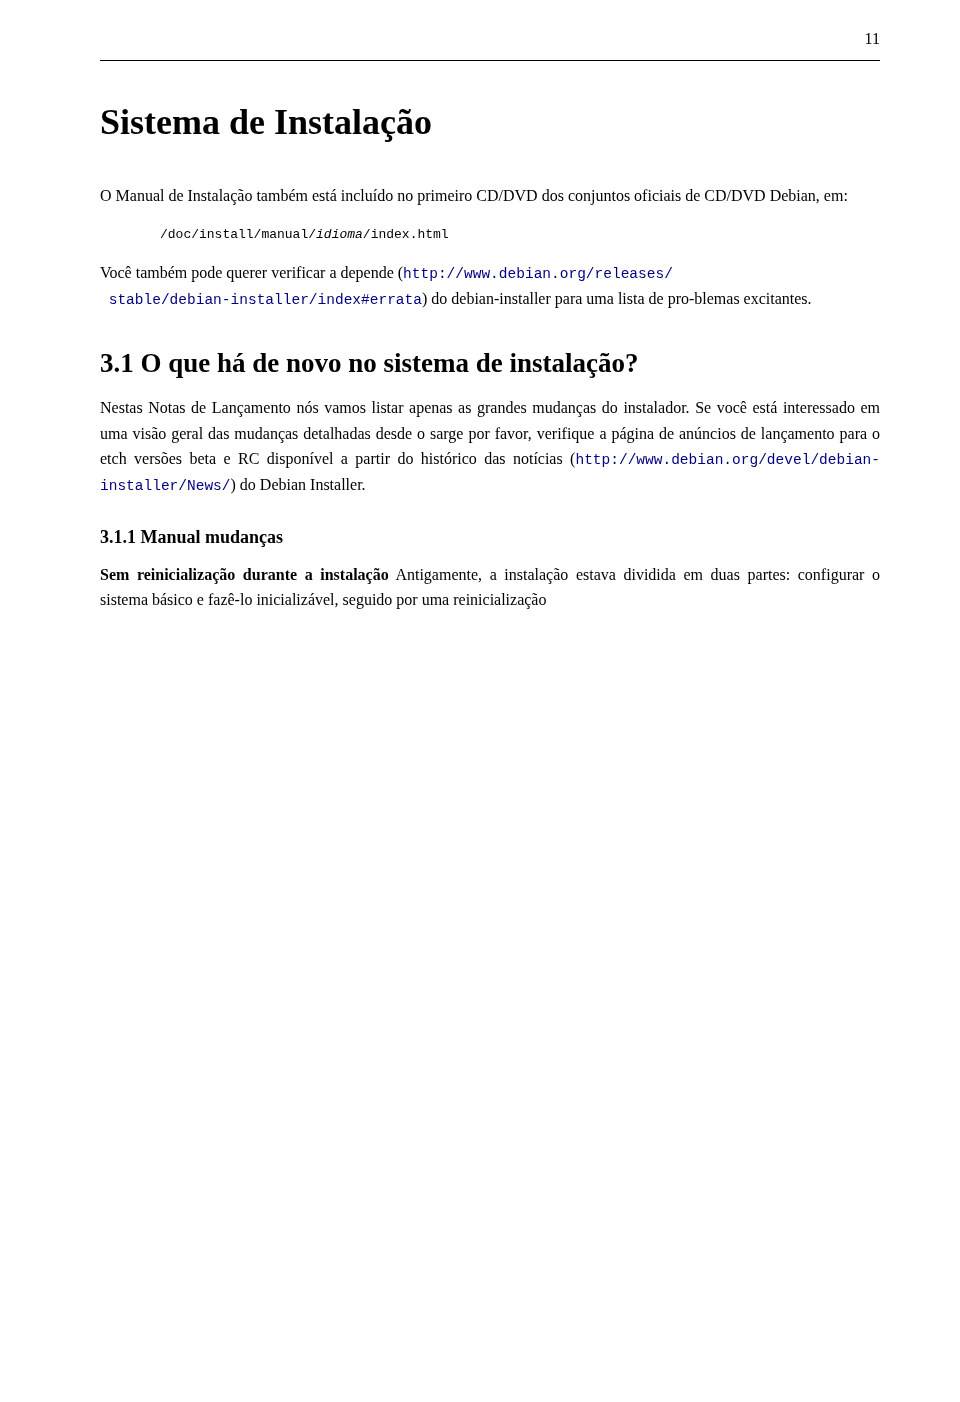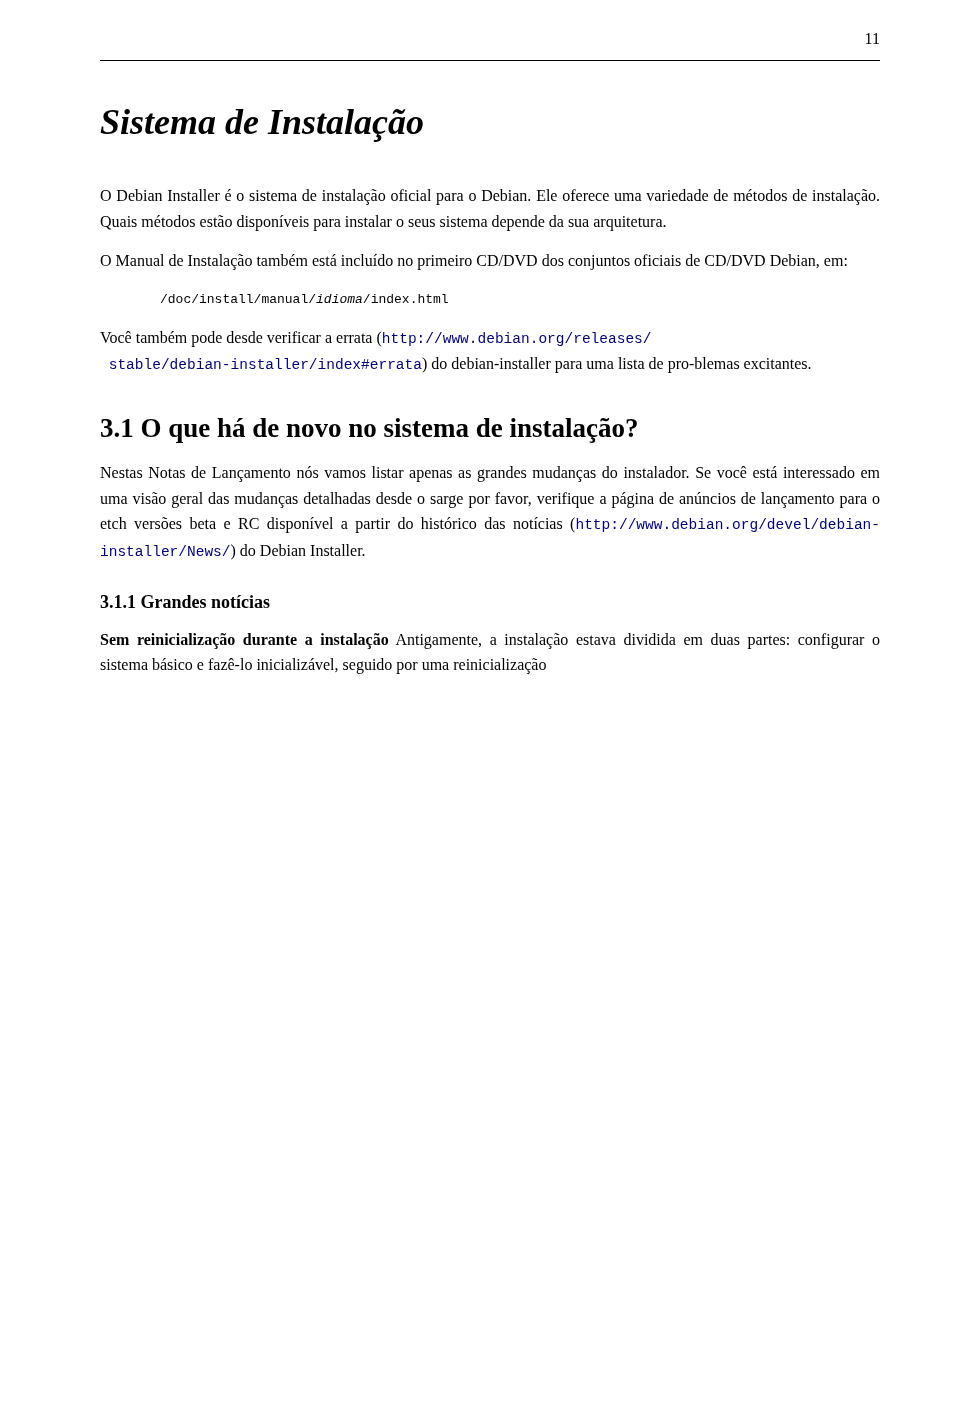--- a/index.html
+++ b/index.html
@@ -38,21 +38,20 @@
       font-weight: normal;
       margin-bottom: 10px;
       margin-top: 30px;
     }
 
     .chapter-title {
       font-size: 36px;
       font-weight: bold;
       margin-bottom: 40px;
       margin-top: 10px;
-      font-style: italic;
     }
 
     .body-text {
       font-size: 16px;
       line-height: 1.6;
       text-align: justify;
       margin-bottom: 14px;
     }
 
     .monospace-link {
@@ -96,41 +95,38 @@
 <body>
 
 <div class="page">
 
   <div class="page-number">11</div>
 
   <hr class="divider">
 
   <h1 class="chapter-title">Sistema de Instalação</h1>
 
-  <p class="body-text">
-    <span>O Debian Installer é o sistema de instalação oficial para o Debian. Ele oferece uma variedade de métodos de instalação. Quais métodos estão disponíveis para instalar o seus sistema depende da sua arquitetura.</span>
-  </p>
 
 
   <p class="body-text">
     <span>O Manual de Instalação também está incluído no primeiro CD/DVD dos conjuntos oficiais de CD/DVD Debian, em:</span>
   </p>
 
   <code class="code-block">/doc/install/manual/<em>idioma</em>/index.html</code>
 
   <p class="body-text">
-    <span>Você também pode desde verificar a errata (</span><span class="monospace-link"><a href="#" style="color:#000080; text-decoration:none; font-family:'Courier New', Courier, monospace; font-size:14.5px;">http://www.debian.org/releases/<br>&nbsp;stable/debian-installer/index#errata</a></span><span>) do debian-installer para uma lista de pro-blemas excitantes.</span>
+    <span>Você também pode querer verificar a depende (</span><span class="monospace-link"><a href="#" style="color:#000080; text-decoration:none; font-family:'Courier New', Courier, monospace; font-size:14.5px;">http://www.debian.org/releases/<br>&nbsp;stable/debian-installer/index#errata</a></span><span>) do debian-installer para uma lista de pro-blemas excitantes.</span>
   </p>
 
   <h2 class="section-title">3.1  O que há de novo no sistema de instalação?</h2>
 
 
   <p class="body-text">
     <span>Nestas Notas de Lançamento nós vamos listar apenas as grandes mudanças do instalador. Se você está interessado em uma visão geral das mudanças detalhadas desde o sarge por favor, verifique a página de anúncios de lançamento para o etch versões beta e RC disponível a partir do histórico das notícias (</span><span class="monospace-link"><a href="#" style="color:#000080; text-decoration:none; font-family:'Courier New', Courier, monospace; font-size:14.5px;">http://www.debian.org/devel/debian-installer/News/</a></span><span>) do Debian Installer.</span>
   </p>
 
-  <h3 class="subsection-title">3.1.1  Grandes notícias</h3>
+  <h3 class="subsection-title">3.1.1  Manual mudanças</h3>
 
   <p class="body-text">
     <span class="bold-inline">Sem reinicialização durante a instalação</span><span>  Antigamente, a instalação estava dividida em duas partes: configurar o sistema básico e fazê-lo inicializável, seguido por uma reinicialização</span>
   </p>
 
 </div>
 
 </body></html>

